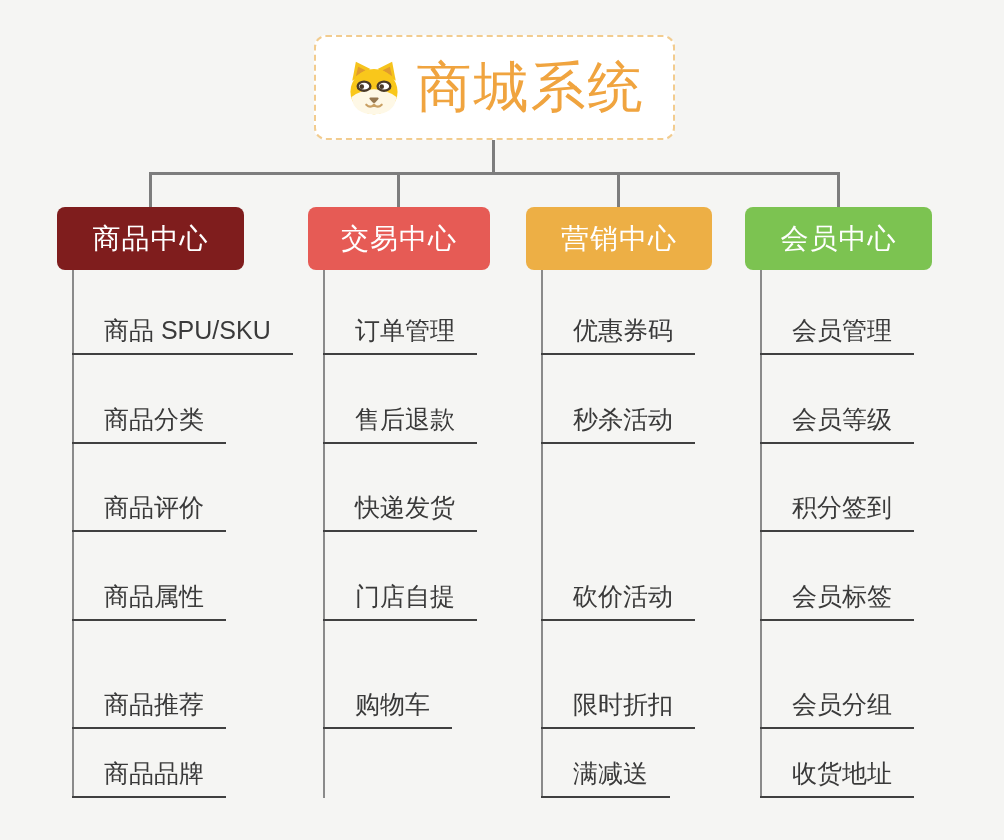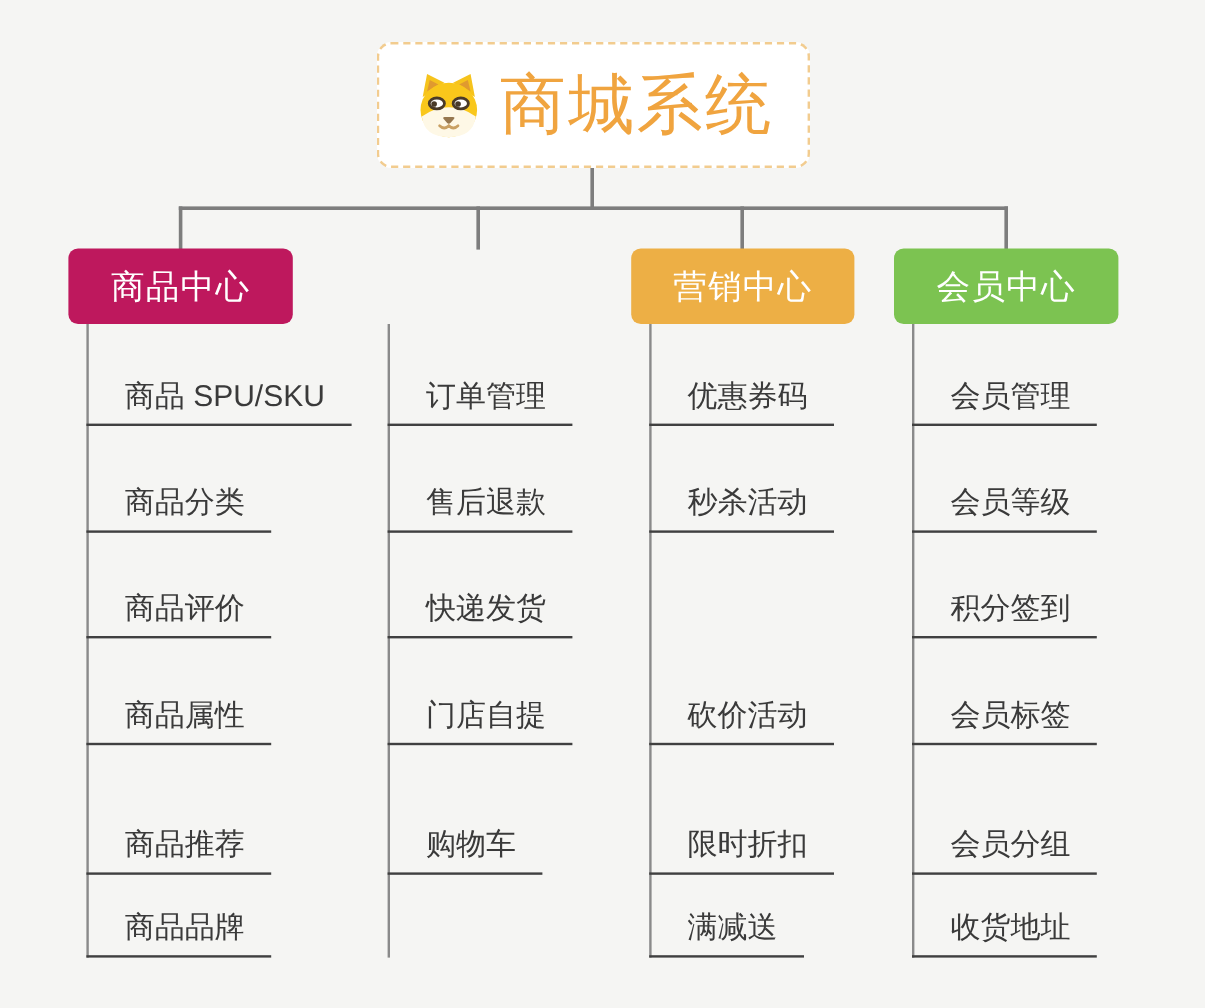--- a/index.html
+++ b/index.html
@@ -90,21 +90,22 @@
       <ellipse cx="21" cy="30" rx="7" ry="5" fill="#ffffff" stroke="#4A3A28" stroke-width="2.6"></ellipse>
       <ellipse cx="43" cy="30" rx="7" ry="5" fill="#ffffff" stroke="#4A3A28" stroke-width="2.6"></ellipse>
       <circle cx="18.5" cy="30.5" r="2.6" fill="#4A3A28"></circle>
       <circle cx="40.5" cy="30.5" r="2.6" fill="#4A3A28"></circle>
       <path d="M28 42.5 h8 q1.8 0 0.9 1.7 l-3.2 3.6 q-1.7 1.8 -3.4 0 l-3.2 -3.6 q-0.9 -1.7 0.9 -1.7 Z" fill="#96774F"></path>
       <path d="M23.5 50.5 q4.3 4.2 8.5 0 q4.2 4.2 8.5 0" fill="none" stroke="#C9A063" stroke-width="2.4" stroke-linecap="round"></path>
     </svg>
     <span class="root-label">商城系统</span>
   </div>
 
-  <div class="branch b0" style="background-color: #be185d;">商品中心</div>
+  <div class="branch b0" style="background-color: #7f1d1d;">商品中心</div>
+  <div class="branch b1" style="background-color: rgb(230, 91, 85);">交易中心</div>
   <div class="branch b2" style="background-color: rgb(237, 175, 69);">营销中心</div>
   <div class="branch b3" style="background-color: rgb(124, 195, 81);">会员中心</div>
 
   <div class="leaf col0 r0">商品 SPU/SKU</div>
   <div class="leaf col0 r1">商品分类</div>
   <div class="leaf col0 r2">商品评价</div>
   <div class="leaf col0 r3">商品属性</div>
   <div class="leaf col0 r4">商品推荐</div>
   <div class="leaf col0 r5">商品品牌</div>
 

